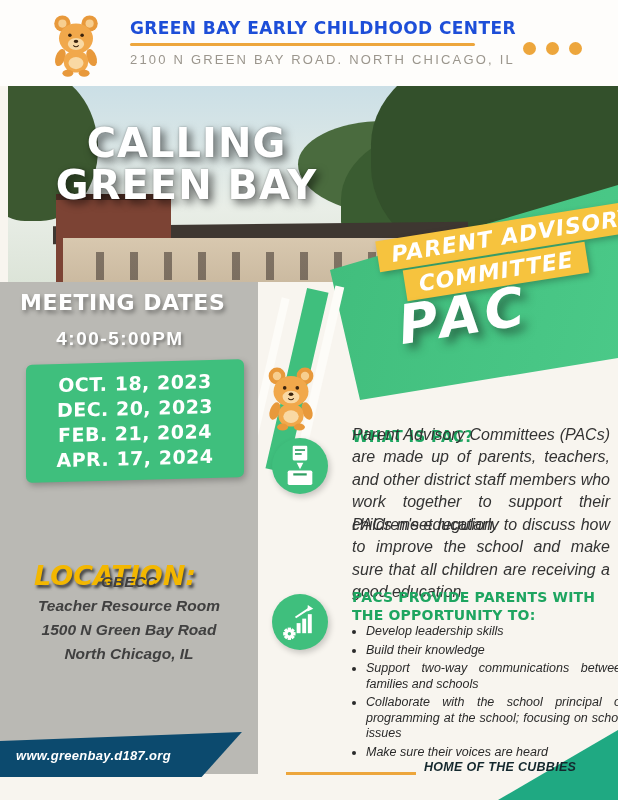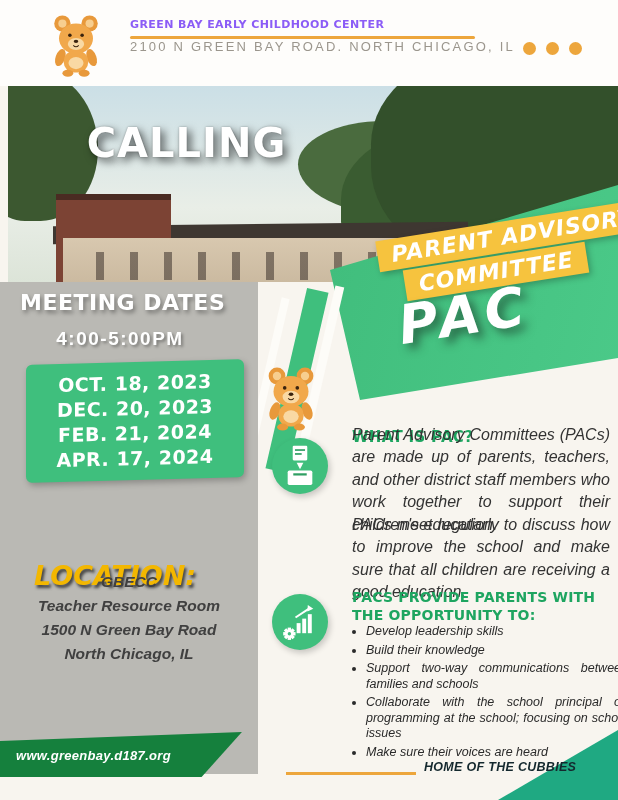--- a/index.html
+++ b/index.html
@@ -2,23 +2,23 @@
 <html><head>
 <meta charset="utf-8">
 <style>
   html,body{margin:0;padding:0;background:#e9e7e2;font-family:"Liberation Sans",sans-serif;}
   .page{position:relative;width:618px;height:800px;margin:0 auto;background:#F8F5EF;overflow:hidden;}
 
   
   .header{position:absolute;left:0;top:0;width:618px;height:86px;background:#FEFDFB;z-index:7;}
   .logo{position:absolute;left:42px;top:8px;width:68px;height:72px;}
   .header-text{position:absolute;left:130px;top:18px;}
-  .header-title{font-size:11px;font-weight:800;color:#8b5cf6;letter-spacing:.4px;font-family:"DejaVu Sans",sans-serif;}
+  .header-title{font-size:17px;font-weight:800;color:#1d4ed8;letter-spacing:.4px;font-family:"DejaVu Sans",sans-serif;}
   .header-rule{margin-top:5px;width:345px;height:3px;background:#EDA63C;border-radius:2px;}
-  .header-subtitle{font-size:13px;color:#9B968D;letter-spacing:2.2px;}
+  .header-subtitle{margin-top:6px;font-size:13px;color:#9B968D;letter-spacing:2.2px;}
   .header-dots{position:absolute;right:36px;top:42px;display:flex;gap:10px;}
   .dot{width:13px;height:13px;border-radius:50%;background:#EDA63C;}
 
   
   .photo{position:absolute;left:8px;top:86px;width:618px;height:196px;overflow:hidden;z-index:1;
          background:linear-gradient(#CBDFE6,#E9EEE7 62%,#DCE4D8);}
   .tree-left{position:absolute;left:-30px;top:-15px;width:120px;height:150px;background:#3C5830;border-radius:40% 60% 55% 45%;}
   .tree-mid{position:absolute;left:290px;top:35px;width:190px;height:95px;background:#4A6B3E;border-radius:50% 50% 40% 60%;}
   .tree-right{position:absolute;right:-55px;top:-40px;width:310px;height:230px;background:#33502B;border-radius:45% 55% 50% 50%;
               box-shadow:-55px 55px 0 -25px #3A5C31;}
@@ -60,21 +60,21 @@
   .dates-box{position:absolute;left:26px;top:80px;width:210px;background:#3FBF7D;border-radius:6px;
              padding:9px 4px;transform:skewY(-1.5deg);box-shadow:2px 3px 6px rgba(0,0,0,.25);}
   .date-line{font-family:"DejaVu Sans",sans-serif;font-weight:800;font-size:19px;color:#fff;text-align:center;
              line-height:1.32;letter-spacing:.5px;}
   .location-heading{position:absolute;left:34px;top:238px;font-family:"DejaVu Sans",sans-serif;font-weight:800;
                     font-style:italic;font-size:27px;color:#F3B700;text-shadow:2px 3px 3px rgba(40,40,40,.8);margin-top:40px;}
   .address{position:absolute;left:0;top:288px;width:258px;text-align:center;font-weight:700;font-style:italic;
            font-size:15.5px;color:#404040;line-height:1.55;}
 
   
-  .website-band{position:absolute;left:0;top:732px;width:252px;height:45px;background:#15803d;z-index:5;
+  .website-band{position:absolute;left:0;top:732px;width:252px;height:45px;background:#0c4a6e;z-index:5;
                 clip-path:polygon(0 20%,96% 0,80% 100%,0 100%);}
   .website-text{position:absolute;left:16px;top:16px;color:#fff;font-weight:700;font-style:italic;font-size:13px;letter-spacing:.3px;}
 
   
   .content-text{position:absolute;z-index:6;}
   .whatispac-heading{left:352px;top:428px;font-family:"DejaVu Sans",sans-serif;font-weight:800;font-size:15px;color:#1EA560;letter-spacing:.3px;}
   .para{left:352px;width:258px;font-style:italic;font-size:16px;color:#333;line-height:1.4;text-align:justify;}
   .para1{top:424px;}
   .para2{top:514px;}
   .opps-heading{left:352px;top:588px;width:262px;font-family:"DejaVu Sans",sans-serif;font-weight:800;font-size:14px;
@@ -137,20 +137,21 @@
     <div class="tree-left"></div>
     <div class="tree-mid"></div>
     <div class="tree-right"></div>
     <div class="bld-roof"></div>
     <div class="bld-tower"></div>
     <div class="bld-wall"></div>
     <div class="bld-windows"></div>
 
     <div class="hero">
       <div>CALLING</div>
+      <div>GREEN BAY</div>
     </div>
   </div>
 
   <div class="green-band"></div>
   <div class="ribbon ribbon1">PARENT ADVISORY</div>
   <div class="ribbon ribbon2">COMMITTEE</div>
   <div class="pac-word">PAC</div>
 
   <div class="stripe g s1"></div>
   <div class="stripe w s2"></div>

